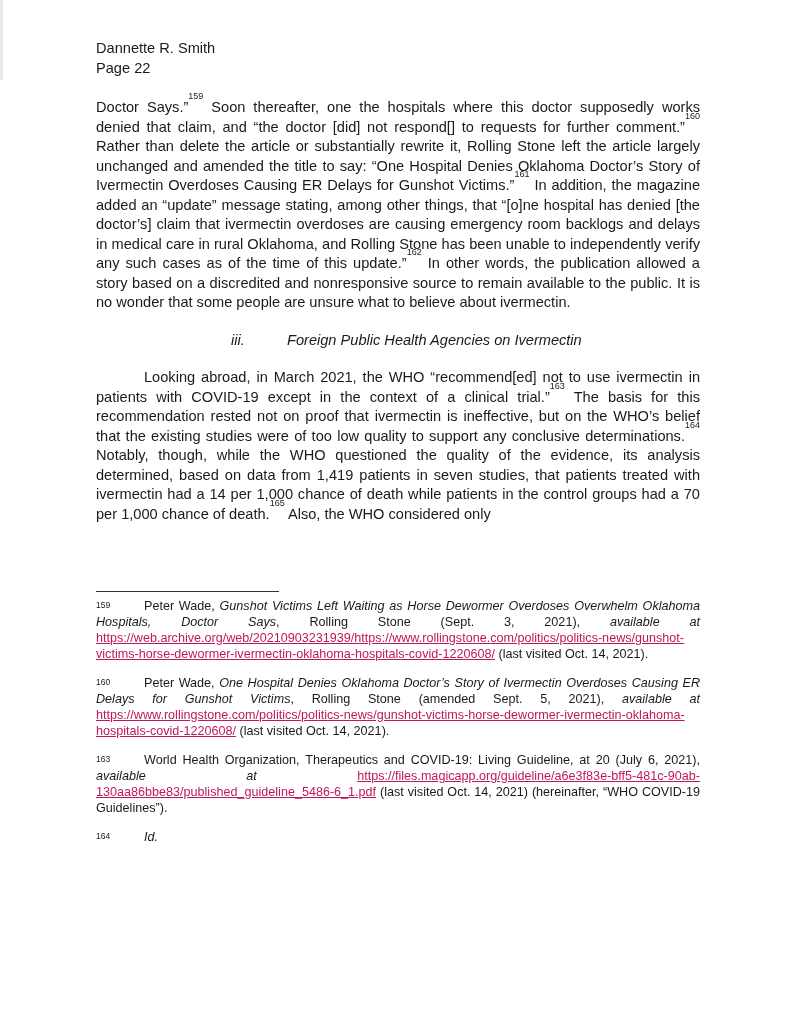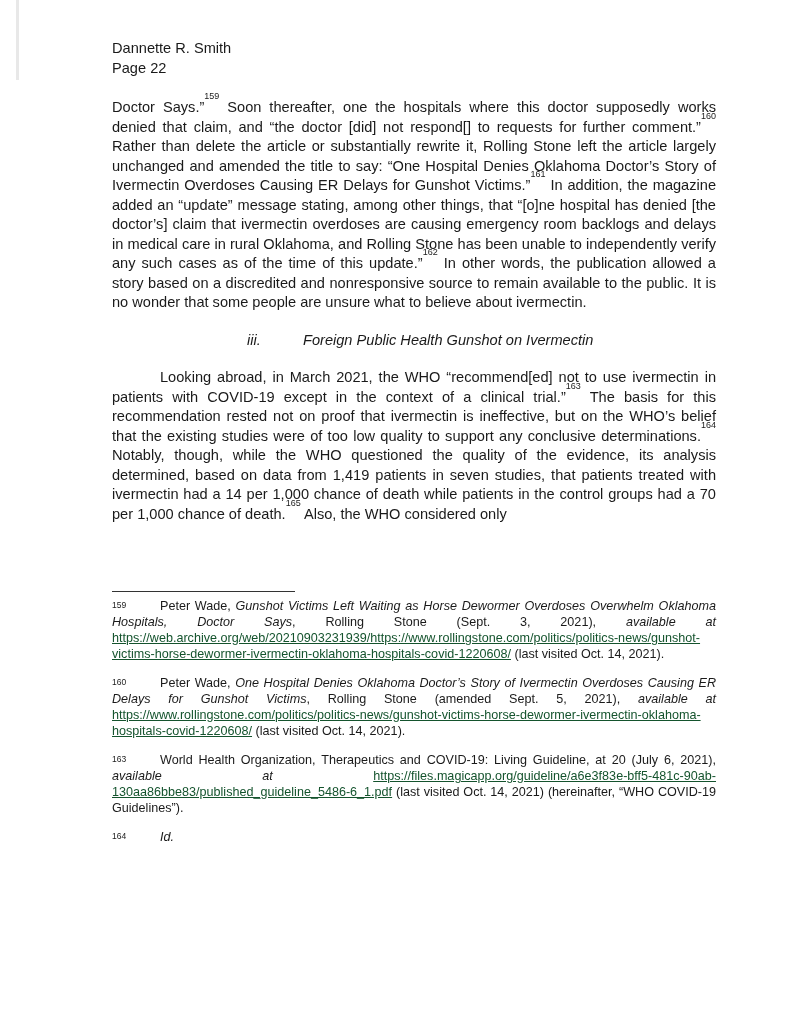--- a/index.html
+++ b/index.html
@@ -1,51 +1,51 @@
 <!DOCTYPE html>
 <html><head>
 <meta charset="utf-8">
 <style>
   html, body { margin: 0; padding: 0; background: #ffffff; }
   body { width: 792px; height: 1024px; position: relative; overflow: hidden;
          font-family: "Liberation Sans", sans-serif; color: #1a1a1a; }
-  .page { position: absolute; left: 16px; top: 0; width: 697px; height: 1024px; background: #fff; }
+  .page { position: absolute; left: 0; top: 0; width: 697px; height: 1024px; background: #fff; }
   .left-edge { position: absolute; left: 0; top: 0; width: 3px; height: 80px; background: #e8e8e8; }
   .header { position: absolute; left: 96px; top: 38px; font-size: 14.6px; line-height: 20px; }
   .body-text { position: absolute; left: 96px; top: 98px; width: 604px;
                font-size: 14.6px; line-height: 19.5px; text-align: justify; }
   .body-text p { margin: 0; }
   .body-text p.indent { text-indent: 48px; }
   sup { font-size: 9px; vertical-align: top; position: relative; top: -2px; line-height: 0; }
   .heading { margin: 18px 0 18px 0; font-style: italic; padding-left: 135px; }
   .heading .num { display: inline-block; width: 56px; }
   .fn-rule { position: absolute; left: 96px; top: 591px; width: 183px; height: 1px; background: #333; }
   .footnotes { position: absolute; left: 96px; top: 598px; width: 604px;
                font-size: 12.6px; line-height: 16px; text-align: justify; }
   .fn { margin: 0 0 13px 0; }
   .fn .fn-num { display: inline-block; width: 48px; font-size: 8.5px; vertical-align: top; position: relative; top: -1px; }
-  .fn a { color: #14532d; text-decoration: underline; }
+  .fn a { color: #be185d; text-decoration: underline; }
   .fn i { font-style: italic; }
   .fn-short { margin: 0 0 14px 0; }
 </style>
 </head>
 <body>
 
 <div class="page">
   <div class="left-edge"></div>
 
   <div class="header">
     <div>Dannette R. Smith</div>
     <div>Page 22</div>
   </div>
 
   <div class="body-text">
     <p id="para1">Doctor Says.”<sup>159</sup>  Soon thereafter, one the hospitals where this doctor supposedly works denied that claim, and “the doctor [did] not respond[] to requests for further comment.”<sup>160</sup> Rather than delete the article or substantially rewrite it, Rolling Stone left the article largely unchanged and amended the title to say: “One Hospital Denies Oklahoma Doctor’s Story of Ivermectin Overdoses Causing ER Delays for Gunshot Victims.”<sup>161</sup>  In addition, the magazine added an “update” message stating, among other things, that “[o]ne hospital has denied [the doctor’s] claim that ivermectin overdoses are causing emergency room backlogs and delays in medical care in rural Oklahoma, and Rolling Stone has been unable to independently verify any such cases as of the time of this update.”<sup>162</sup>  In other words, the publication allowed a story based on a discredited and nonresponsive source to remain available to the public.  It is no wonder that some people are unsure what to believe about ivermectin.</p>
     <div class="heading">
-      <span class="num">iii.</span><span>Foreign Public Health Gunshot on Ivermectin</span>
+      <span class="num">iii.</span><span>Foreign Public Health Agencies on Ivermectin</span>
     </div>
     <p id="para2" class="indent">Looking abroad, in March 2021, the WHO “recommend[ed] not to use ivermectin in patients with COVID-19 except in the context of a clinical trial.”<sup>163</sup>  The basis for this recommendation rested not on proof that ivermectin is ineffective, but on the WHO’s belief that the existing studies were of too low quality to support any conclusive determinations.<sup>164</sup>  Notably, though, while the WHO questioned the quality of the evidence, its analysis determined, based on data from 1,419 patients in seven studies, that patients treated with ivermectin had a 14 per 1,000 chance of death while patients in the control groups had a 70 per 1,000 chance of death.<sup>165</sup>  Also, the WHO considered only</p>
   </div>
 
   <div class="fn-rule"></div>
 
   <div class="footnotes" id="footnotes">
       <div class="fn"><span class="fn-num">159</span>Peter Wade, <i>Gunshot Victims Left Waiting as Horse Dewormer Overdoses Overwhelm Oklahoma Hospitals, Doctor Says</i>, Rolling Stone (Sept. 3, 2021), <i>available at</i> <a>https://web.archive.org/web/20210903231939/https://www.rollingstone.com/politics/politics-news/gunshot-victims-horse-dewormer-ivermectin-oklahoma-hospitals-covid-1220608/</a> (last visited Oct. 14, 2021).</div>
       <div class="fn"><span class="fn-num">160</span>Peter Wade, <i>One Hospital Denies Oklahoma Doctor’s Story of Ivermectin Overdoses Causing ER Delays for Gunshot Victims</i>, Rolling Stone (amended Sept. 5, 2021), <i>available at</i> <a>https://www.rollingstone.com/politics/politics-news/gunshot-victims-horse-dewormer-ivermectin-oklahoma-hospitals-covid-1220608/</a> (last visited Oct. 14, 2021).</div>
       <div class="fn"><span class="fn-num">163</span>World Health Organization, Therapeutics and COVID-19: Living Guideline, at 20 (July 6, 2021), <i>available at</i> <a>https://files.magicapp.org/guideline/a6e3f83e-bff5-481c-90ab-130aa86bbe83/published_guideline_5486-6_1.pdf</a> (last visited Oct. 14, 2021) (hereinafter, “WHO COVID-19 Guidelines”).</div>

